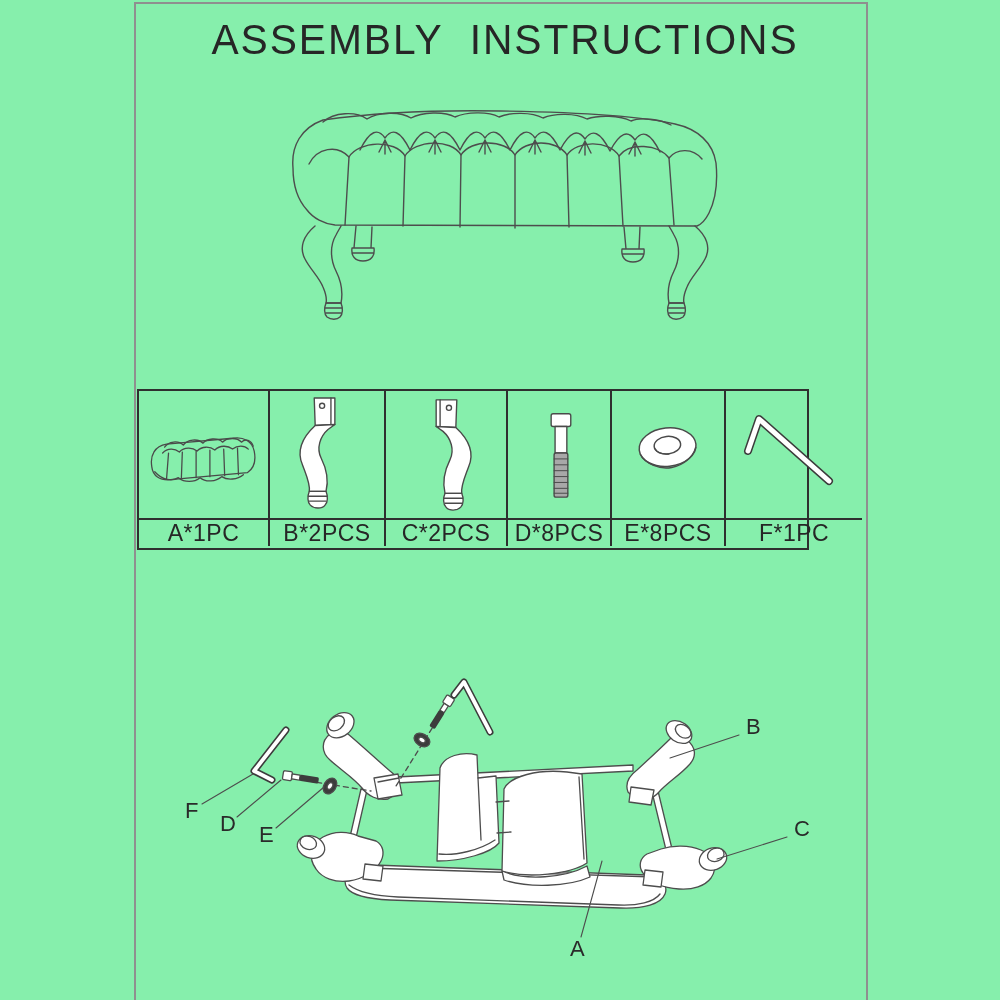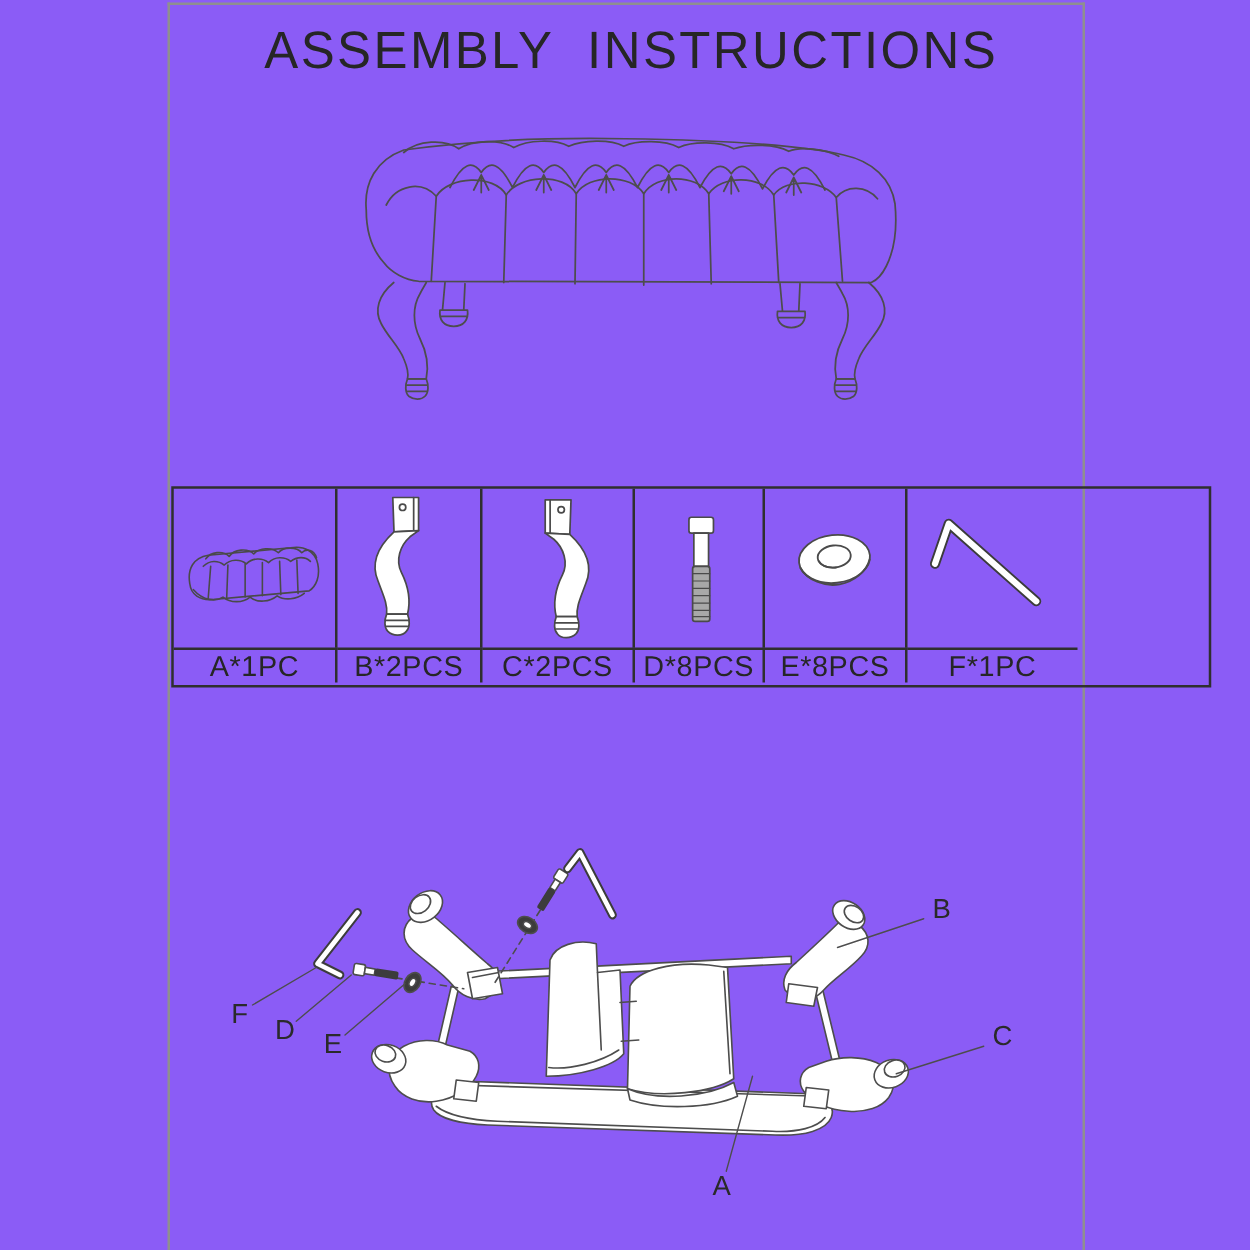--- a/index.html
+++ b/index.html
@@ -1,24 +1,24 @@
 <!DOCTYPE html>
 <html><head>
 <meta charset="utf-8">
 <style>
   html,body{margin:0;padding:0;background:#ffffff;}
-  #stage{position:relative;width:1000px;height:1000px;background:#8b5cf6;overflow:hidden;
+  #stage{position:relative;width:1000px;height:1000px;background:#86efac;overflow:hidden;
          font-family:"Liberation Sans",sans-serif;color:#1f1f1f;}
   #frame{position:absolute;left:134px;top:2px;width:730px;height:996px;
          border-left:2px solid #8f8f8f;border-right:2px solid #8f8f8f;border-top:2px solid #8f8f8f;}
   #title{position:absolute;left:140px;top:16px;width:730px;text-align:center;
          font-size:42px;font-weight:400;letter-spacing:2px;word-spacing:14px;color:#262626;
          transform:scaleX(.97);transform-origin:center;}
   #bench-art{position:absolute;left:285px;top:100px;}
-  #parts-table{position:absolute;left:137px;top:389px;width:832px;height:161px;
+  #parts-table{position:absolute;left:137px;top:389px;width:672px;height:161px;
     box-sizing:border-box;border:2px solid #2f2f2f;display:grid;
     grid-template-columns:131px 116px 122px 104px 114px 136px;grid-template-rows:127px 28px;}
   .pcell{border-right:2px solid #2f2f2f;display:flex;align-items:center;justify-content:center;box-sizing:border-box;}
   .pcell.last{border-right:none;}
   .plabel{border-right:2px solid #2f2f2f;border-top:2px solid #2f2f2f;display:flex;align-items:center;justify-content:center;
           font-size:23px;letter-spacing:.5px;color:#262626;box-sizing:border-box;transform-origin:center;}
   .plabel.last{border-right:none;}
   #assembly-art{position:absolute;left:150px;top:640px;}
   .diag-letter{position:absolute;font-size:22px;color:#2a2a2a;line-height:1;}
 </style>

